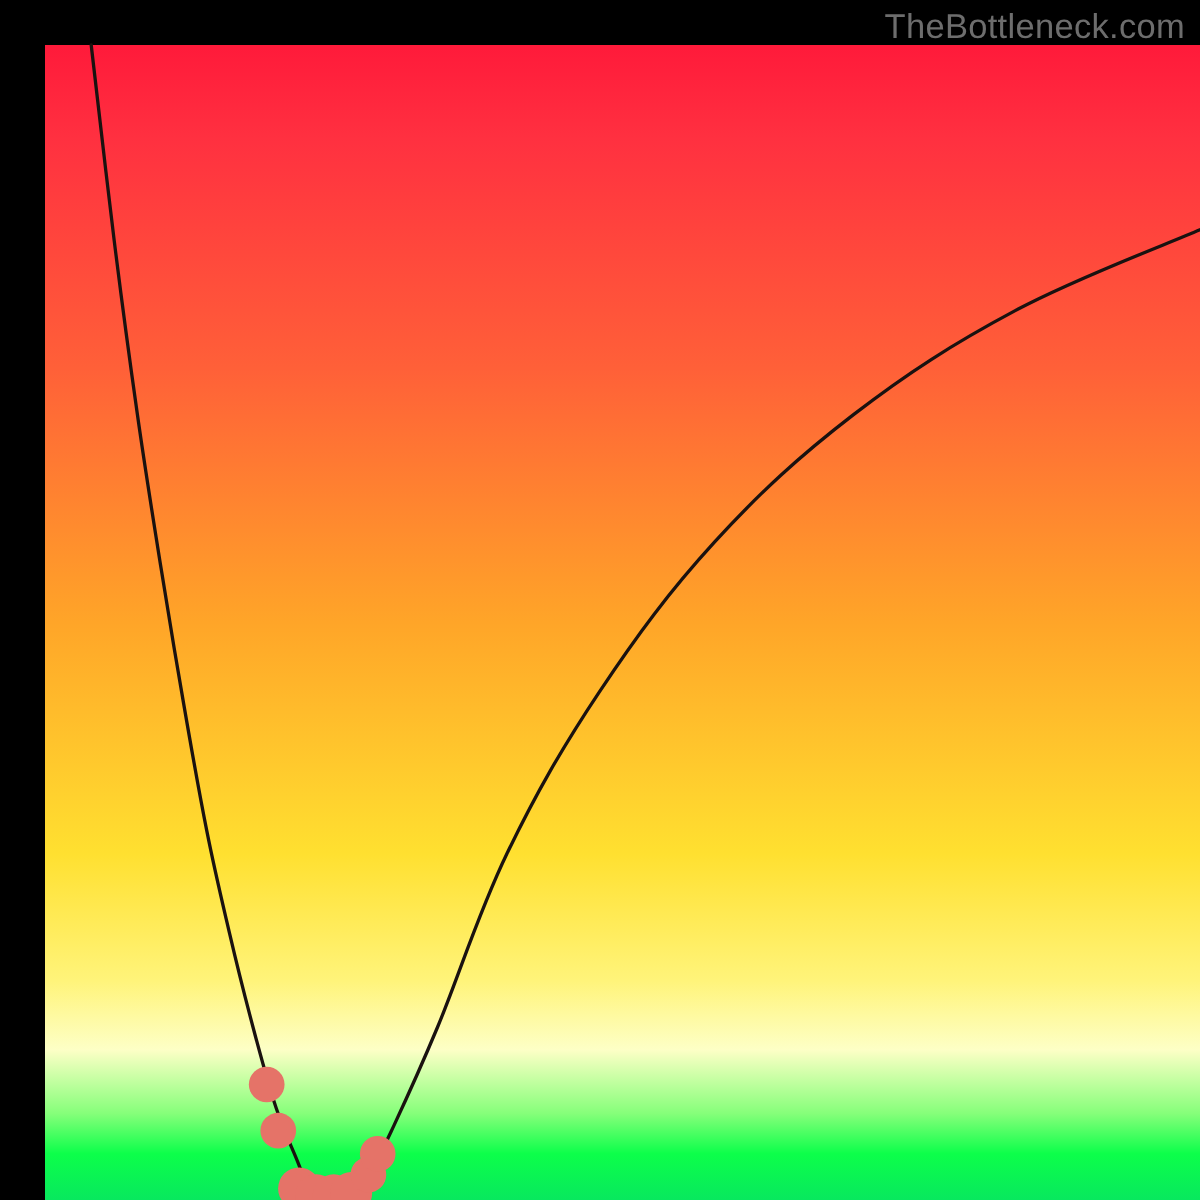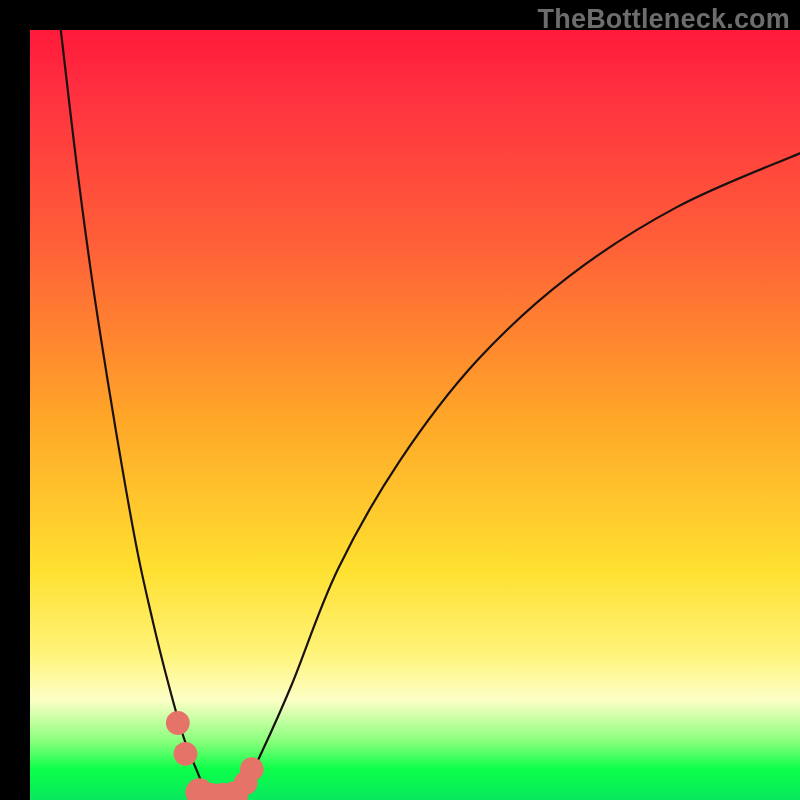--- a/index.html
+++ b/index.html
@@ -15,22 +15,22 @@
     position: relative;
     width: 800px;
     height: 800px;
     background: #000;
   }
   .watermark {
     position: absolute;
     top: 4px;
     right: 10px;
     color: #6d6d6d;
-    font-size: 27px;
-    font-weight: 700;
+    font-size: 23px;
+    font-weight: 400;
     letter-spacing: 0.2px;
     z-index: 10;
   }
   .plot-area {
     position: absolute;
     left: 30px;
     top: 30px;
     width: 770px;
     height: 770px;
     

